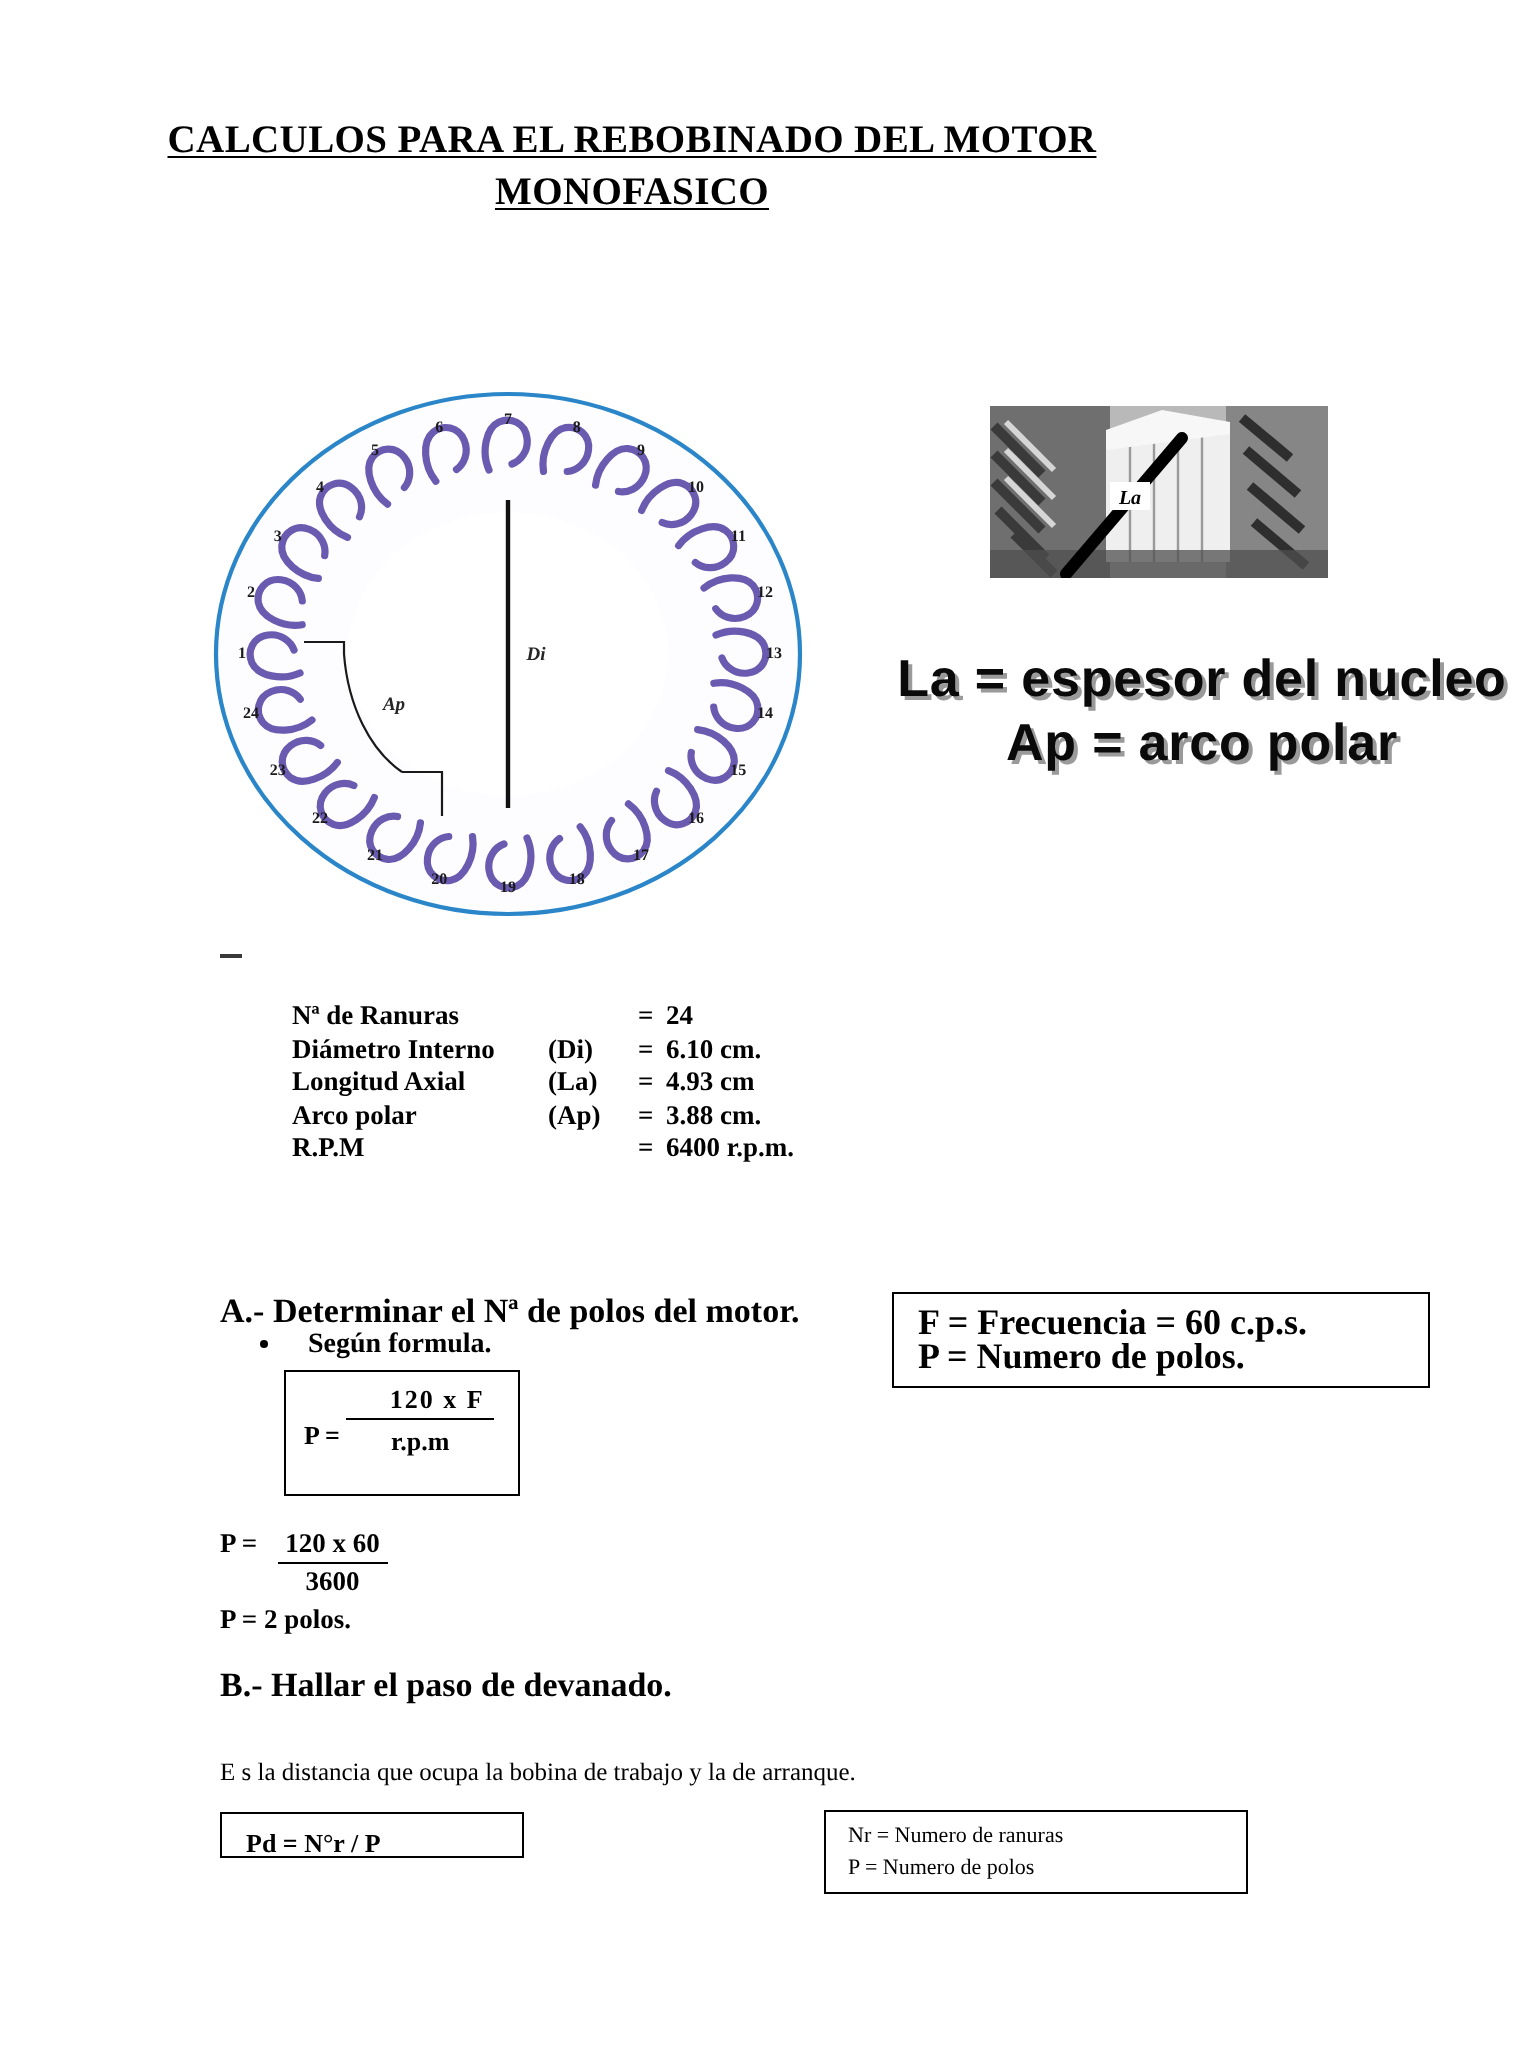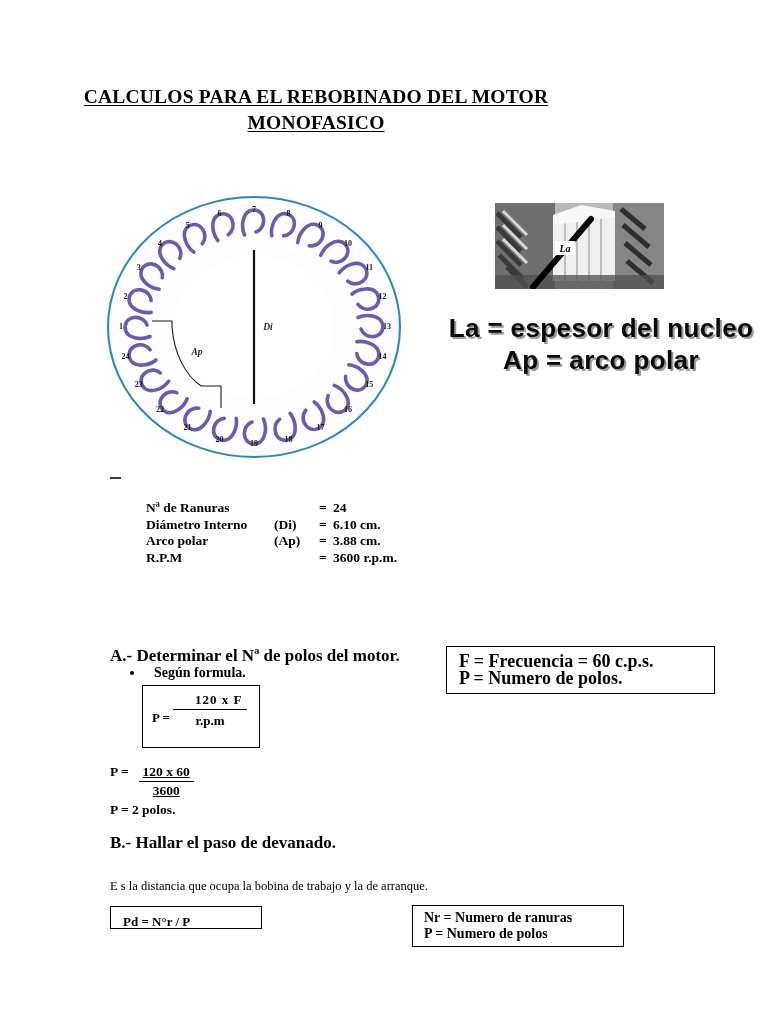--- a/index.html
+++ b/index.html
@@ -19,21 +19,21 @@
     position: absolute;
     inset: 0;
     width: 768px;
     height: 1024px;
   }
 
   
   #title-block {
     position: absolute;
     left: 0;
-    top: 84px;
+    top: 58px;
     width: 632px;
     text-align: center;
   }
   #title-block .tline {
     font-weight: bold;
     font-size: 19.5px;
     letter-spacing: 0.2px;
     line-height: 26px;
   }
   #title-block .tline span {
@@ -77,21 +77,21 @@
     overflow: hidden;
     background: #ef4444;
     text-align: right;
   }
   #photo-figure svg { display:block; }
 
   
   #wordart {
     position: absolute;
     left: 438px;
-    top: 312px;
+    top: 323px;
     width: 326px;
     text-align: center;
     font-family: "Liberation Sans", sans-serif;
     font-weight: bold;
     font-size: 26px;
     line-height: 32px;
     letter-spacing: 0.4px;
     color: #0a0a0a;
     text-shadow: 2px 2px 0 #9a9a9a;
     white-space: nowrap;
@@ -196,38 +196,38 @@
     font-weight: bold;
     font-size: 13px;
     white-space: nowrap;
   }
 
   #defs-box-2 {
     left: 412px; top: 905px; width: 212px; height: 42px;
   }
   #defs-box-2 .inner {
     padding: 4px 0 0 11px;
-    font-weight: bold;
-    font-size: 14px;
+    font-weight: normal;
+    font-size: 11px;
     line-height: 16px;
     white-space: nowrap;
   }
 
   
   #calc-block {
     position: absolute;
     left: 110px;
     top: 764px;
     font-weight: bold;
     font-size: 13.5px;
     white-space: nowrap;
   }
   #calc-block .row1 { display: flex; align-items: flex-start; }
   #calc-block .peq { margin-right: 10px; }
-  #calc-block .cfrac { text-align: center; display: inline-block; text-decoration: underline; }
+  #calc-block .cfrac { text-align: center; display: inline-block; }
   #calc-block .cfrac .cnum { padding: 0 4px 1px 4px; }
   #calc-block .cfrac .cbar { border-top: 1.4px solid #000; }
   #calc-block .cfrac .cden { padding-top: 1px; }
   #calc-block .row2 { margin-top: 3px; }
 
   
   #para-b {
     position: absolute;
     left: 110px;
     top: 879px;
@@ -387,30 +387,36 @@
           <td class="c3">=</td>
           <td class="c4">24</td>
         </tr>
         <tr>
           <td class="c1">Diámetro Interno</td>
           <td class="c2">(Di)</td>
           <td class="c3">=</td>
           <td class="c4">6.10 cm.</td>
         </tr>
         <tr>
+          <td class="c1">Longitud Axial</td>
+          <td class="c2">(La)</td>
+          <td class="c3">=</td>
+          <td class="c4">4.93 cm</td>
+        </tr>
+        <tr>
           <td class="c1">Arco polar</td>
           <td class="c2">(Ap)</td>
           <td class="c3">=</td>
           <td class="c4">3.88 cm.</td>
         </tr>
         <tr>
           <td class="c1">R.P.M</td>
           <td class="c2"></td>
           <td class="c3">=</td>
-          <td class="c4">3600 r.p.m.</td>
+          <td class="c4">6400 r.p.m.</td>
         </tr>
       </tbody>
   </table>
 
   <div class="section-head" id="head-a">A.- Determinar el Nª de polos del motor.</div>
 
   <div id="bullet-row">
     <span class="dot"></span><span>Según formula.</span>
   </div>
 

